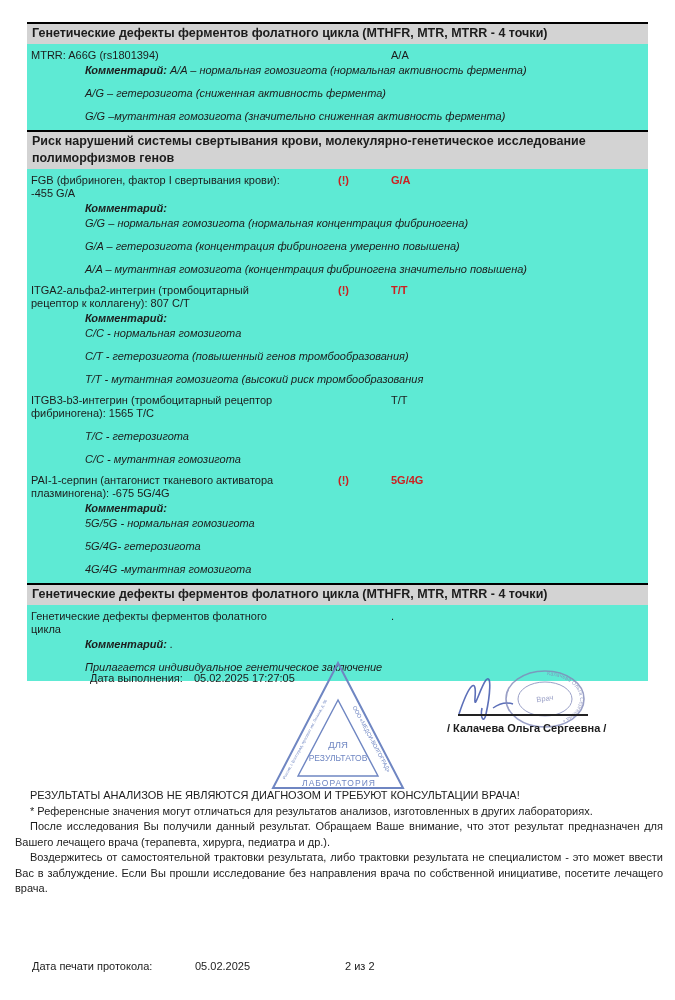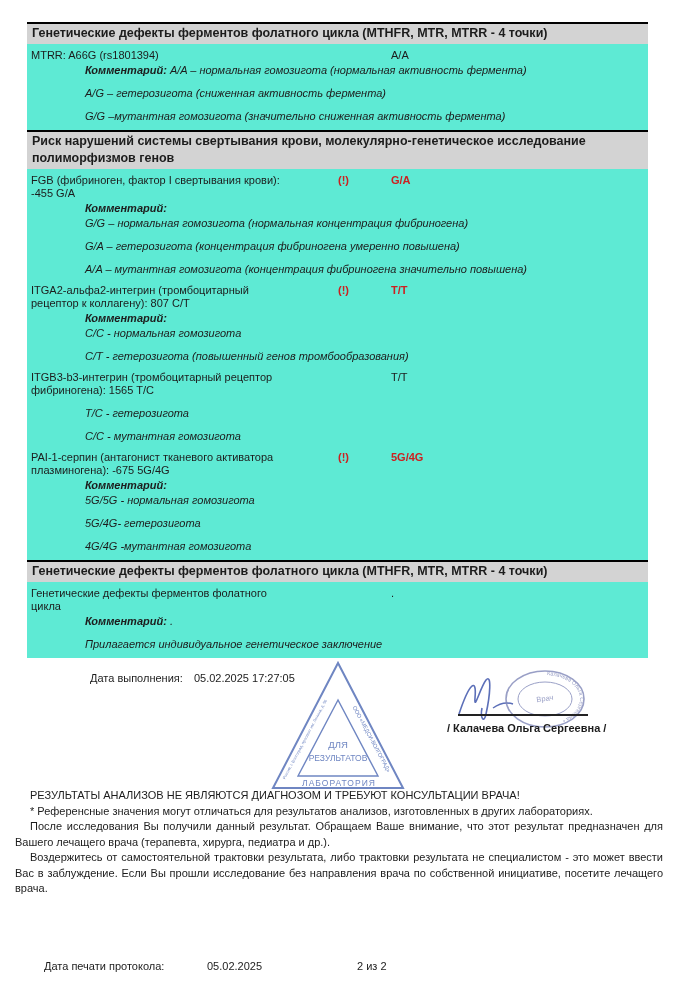--- a/index.html
+++ b/index.html
@@ -33,21 +33,21 @@
 
   .triangle-stamp { position:absolute; left:268px; top:660px; }
   .sig-squiggle { position:absolute; left:455px; top:670px; }
   .round-stamp { position:absolute; left:503px; top:668px; opacity:.8; }
   .sig-line { position:absolute; left:458px; top:714px; width:130px; height:2px; background:#222; }
   .doctor-name { position:absolute; left:447px; top:722px; font-size:11px; font-weight:bold; }
 
   .disclaimer { position:absolute; left:15px; top:788px; width:648px; font-size:11px; line-height:15.5px; }
   .disclaimer p { margin:0; text-align:justify; text-indent:15px; }
 
-  .footer { position:absolute; left:44px; top:960px; font-size:11px; display:flex; }
+  .footer { position:absolute; left:32px; top:960px; font-size:11px; display:flex; }
   .footer .f-label { width:163px; }
   .footer .f-date { width:150px; }
 </style>
 </head>
 <body>
 
 <div class="page">
 
   <div id="sections">
   <section class="section">
@@ -88,20 +88,21 @@
   <div class="test">
     <div class="trow">
       <div class="tname">ITGA2-альфа2-интегрин (тромбоцитарный рецептор к коллагену): 807 C/T</div>
       <div class="talert">(!)</div>
       <div class="tresult red">T/T</div>
     </div>
     <div class="tcomment">
       <div class="chead"><span class="chead-label">Комментарий:</span> <span class="cinline"></span></div>
     <div class="cline tight">C/C - нормальная гомозигота</div>
               <div class="cline">C/T - гетерозигота (повышенный генов тромбообразования)</div>
+              <div class="cline">T/T - мутантная гомозигота (высокий риск тромбообразования</div>
             </div>
   </div>
 
   <div class="test">
     <div class="trow">
       <div class="tname">ITGB3-b3-интегрин (тромбоцитарный рецептор фибриногена): 1565 T/C</div>
       <div class="talert"></div>
       <div class="tresult">T/T</div>
     </div>
     <div class="tcomment">

